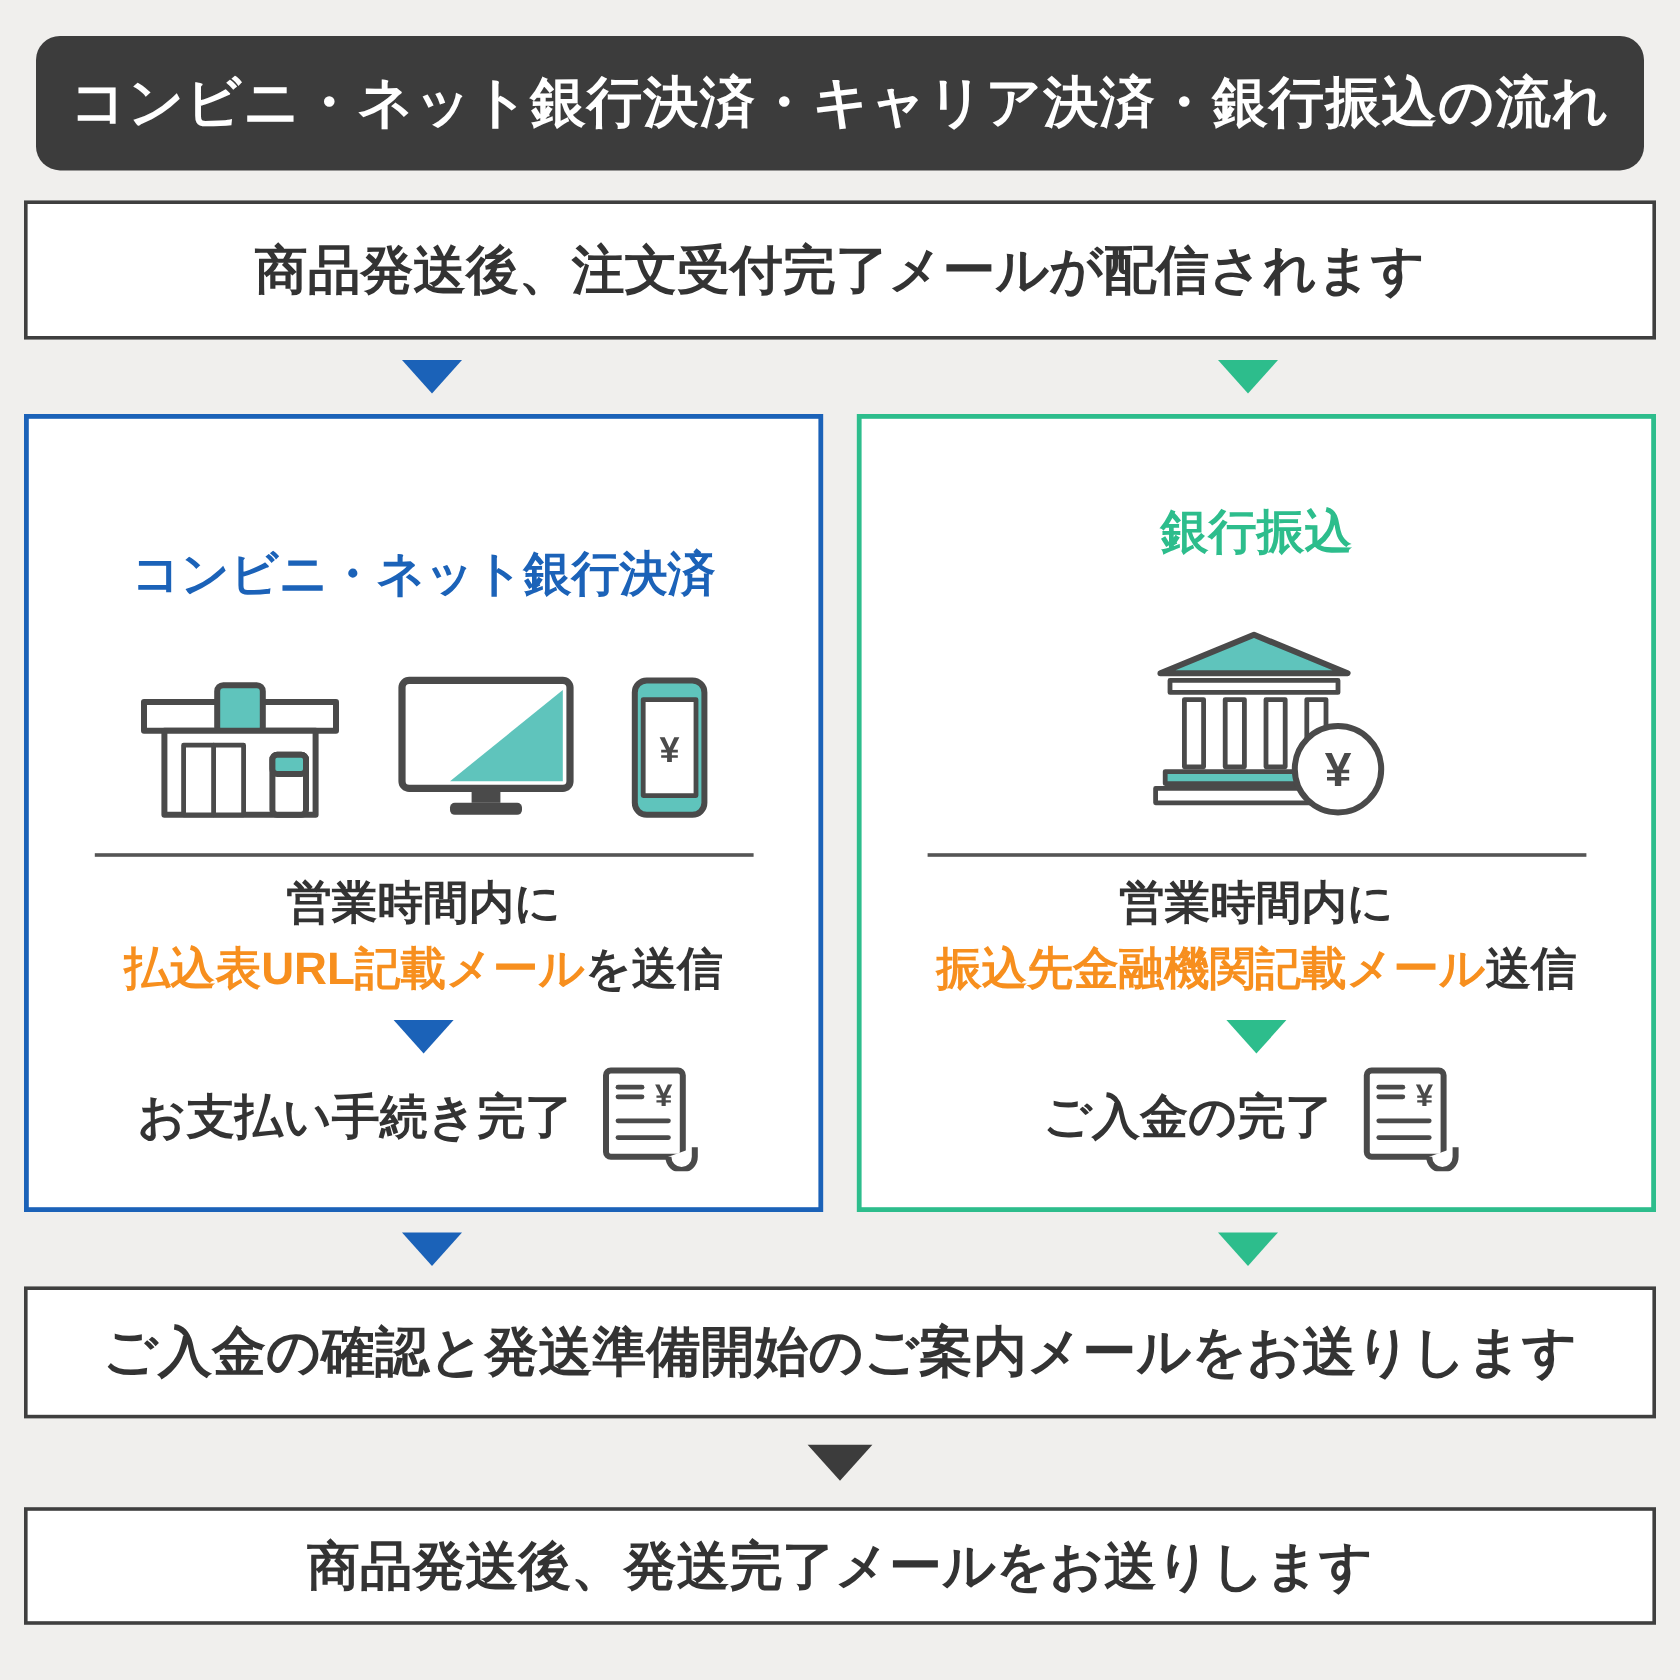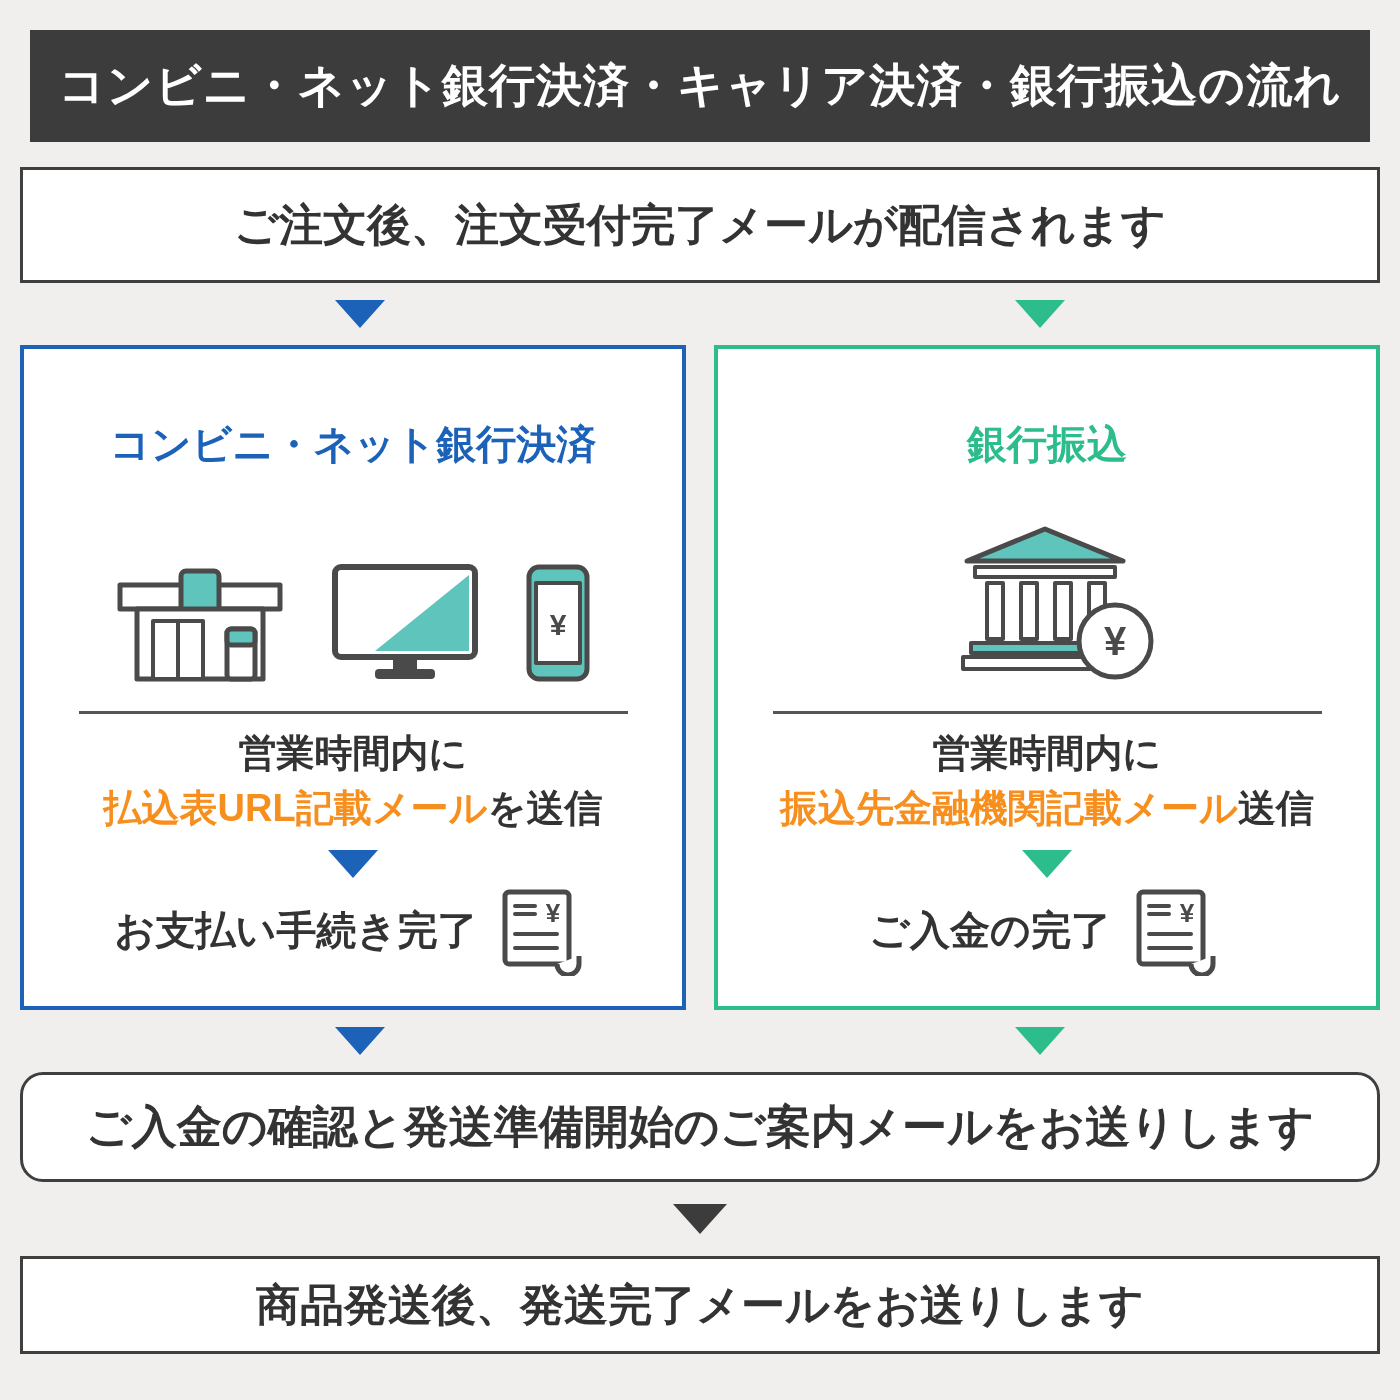--- a/index.html
+++ b/index.html
@@ -8,30 +8,30 @@
     background: var(--background, #f0efed);
     font-family: "Liberation Sans", "DejaVu Sans", sans-serif;
     color:#333;
   }
   .page { width:1400px; height:1400px; padding:30px 20px 0; display:flex; flex-direction:column; }
 
   .header-bar {
     margin:0 10px; height:112px;
     background: var(--dark, #3c3c3c);
     color:#fff; display:flex; align-items:center; justify-content:center;
-    font-size:46px; font-weight:bold; letter-spacing:1px;
+    font-size:46px; font-weight:bold; letter-spacing:1px;border-radius:20px;
   }
 
   .step-box {
     background:#fff; border:3px solid #3f3f3f;
     display:flex; align-items:center; justify-content:center;
     font-weight:bold; color:#333; text-align:center;
   }
   .box-order   { margin-top:25px; height:116px; font-size:44px; }
-  .box-confirm { height:110px; font-size:45px;border-radius:23px; }
+  .box-confirm { height:110px; font-size:45px; }
   .box-shipped { height:98px;  font-size:44px;font-family:Liberation Mono, monospace; }
 
   .arrow-row { display:flex; align-items:center; }
   .arrow-row.dual { height:62px; }
   .arrow-row.dual .half { flex:1; display:flex; justify-content:center; }
   .arrow-row.single { height:74px; justify-content:center; }
 
   .tri { width:0; height:0;
     border-left:25px solid transparent;
     border-right:25px solid transparent;
@@ -42,21 +42,21 @@
                border-top-color: var(--dark, #3c3c3c); }
 
   .columns { display:flex; gap:28px; height:665px; }
   .col { flex:1; background:#fff; border:4px solid; padding:34px 24px 0;
          display:flex; flex-direction:column; align-items:center; }
   .col.blue-col  { border-color: var(--blue, #1b62b8); }
   .col.green-col { border-color: var(--green, #2dbd8c); }
 
   .col-title { height:122px; display:flex; flex-direction:column; justify-content:center;
                text-align:center; font-size:40px; font-weight:bold; line-height:1.3; }
-  .blue-text  { color: var(--blue, #1b62b8); }
+  .blue-text  { color: var(--blue, #1b62b8); justify-content: flex-end; }
   .green-text { color: var(--green, #2dbd8c); text-align: right; }
 
   .icon-zone { height:170px; display:flex; align-items:flex-end; justify-content:center;
                gap:44px; margin-top:8px; }
   .divider { width:90%; border-top:3px solid #555; margin-top:28px; }
 
   .notice { margin-top:12px; text-align:center; font-size:38px; font-weight:bold; line-height:1.45; }
   .orange { color: var(--orange, #f78f1e); }
 
   .tri-wrap { margin-top:14px; display:flex; justify-content:center; }
@@ -76,21 +76,21 @@
 </head>
 <body>
 
 <div class="page">
 
   <div class="header-bar">
     <span>コンビニ・ネット銀行決済・キャリア決済・銀行振込の流れ</span>
   </div>
 
   <div class="step-box box-order">
-    <span>ご注文後、注文受付完了メールが配信されます</span>
+    <span>商品発送後、注文受付完了メールが配信されます</span>
   </div>
 
   <div class="arrow-row dual">
     <div class="half">
         <div class="tri blue"></div>
       </div>
     <div class="half">
         <div class="tri green"></div>
       </div>
   </div>

